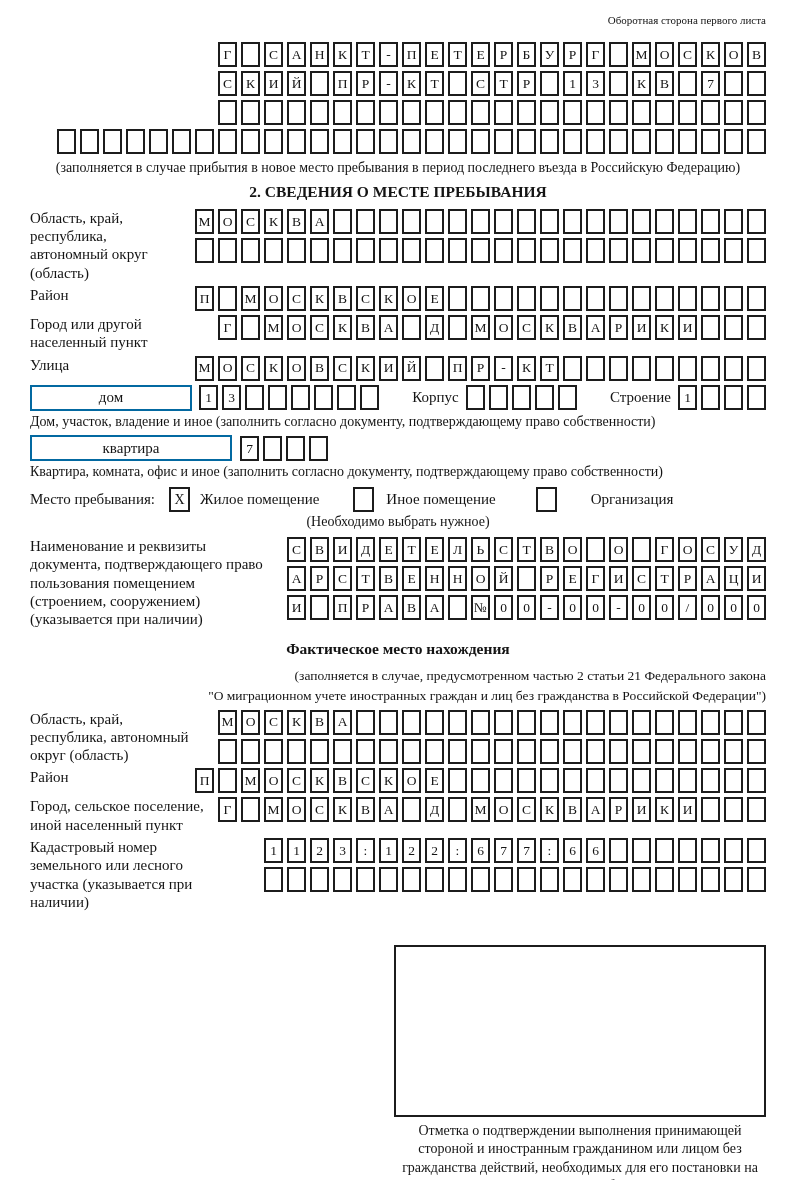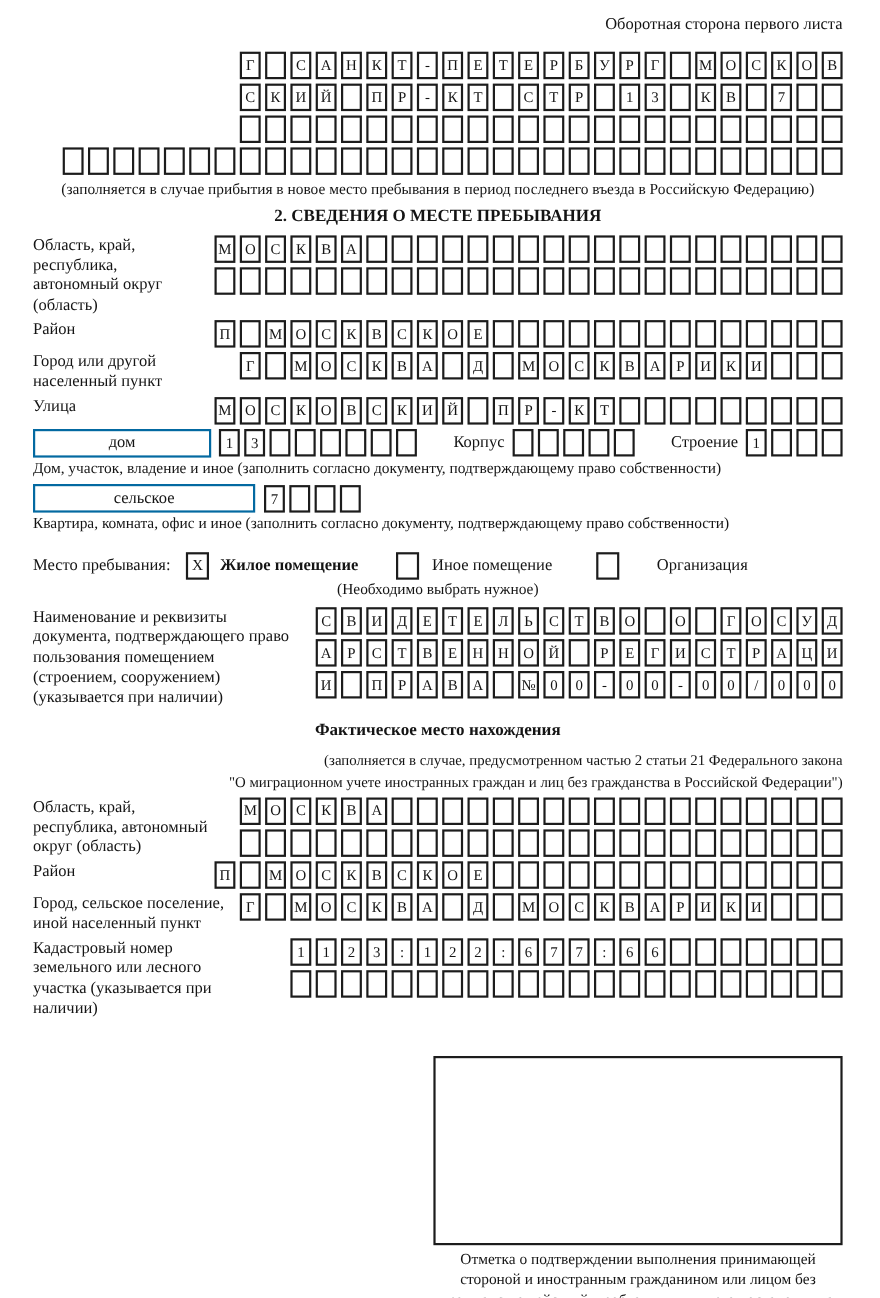--- a/index.html
+++ b/index.html
@@ -2,21 +2,21 @@
 <html><head>
 <meta charset="utf-8">
 <style>
   html,body{margin:0;padding:0;background:#fff;}
   body{
     width:800px;height:1180px;
     font-family:"Liberation Serif","DejaVu Serif",serif;
     color:#141414;overflow:hidden;
   }
   .sheet{position:relative;width:800px;height:1180px;box-sizing:border-box;padding:14px 34px 0 30px;}
-  .hdr-note{text-align:right;font-size:15px;margin-bottom:16px;}
+  .hdr-note{text-align:right;font-size:11px;margin-bottom:16px;}
 
   
   .cells{display:flex;gap:4px;}
   .cell{
     flex:0 0 auto;width:19px;height:25px;box-sizing:border-box;
     border:2px solid #1c1c1c;display:inline-flex;align-items:center;justify-content:center;
     font-size:13.5px;line-height:1;background:#fff;
   }
   .row{display:flex;justify-content:flex-end;margin-bottom:4px;}
   .field{display:flex;margin-bottom:4px;}
@@ -32,21 +32,21 @@
 
   
   .widebox{box-sizing:border-box;border:2px solid #0369a1;height:26px;display:inline-flex;align-items:center;justify-content:center;font-size:15px;}
   .house-row{display:flex;align-items:center;margin-bottom:3px;}
   .house-row .widebox{width:162px;}
   .apart-row{display:flex;align-items:center;margin-bottom:3px;}
   .apart-row .widebox{width:202px;}
   .inline-lbl{font-size:15px;white-space:nowrap;}
 
   
-  .stay-row{display:flex;align-items:center;margin-top:16px;margin-bottom:2px;font-size:15px;}
+  .stay-row{display:flex;align-items:center;margin-top:6px;margin-bottom:2px;font-size:15px;}
   .checkbox{
     box-sizing:border-box;width:21px;height:25px;border:2px solid #1c1c1c;
     display:inline-flex;align-items:center;justify-content:center;font-size:14px;
   }
 
   .fact-note{font-size:13.5px;text-align:right;line-height:1.45;margin-bottom:4px;}
 
   .stamp-wrap{display:flex;justify-content:flex-end;margin-top:34px;}
   .stamp-col{width:372px;display:flex;flex-direction:column;}
   .stamp-box{box-sizing:border-box;width:372px;height:172px;border:2px solid #1c1c1c;background:#fff;}
@@ -368,34 +368,34 @@
     <span class="cells" style="margin-left:7px;">
         <span class="cell">1</span>
         <span class="cell"></span>
         <span class="cell"></span>
         <span class="cell"></span>
       </span>
   </div>
   <div class="note" style="margin-bottom:5px;">Дом, участок, владение и иное (заполнить согласно документу, подтверждающему право собственности)</div>
 
   <div class="apart-row">
-    <span class="widebox">сельское</span>
+    <span class="widebox">квартира</span>
     <span class="cells" style="margin-left:8px;">
         <span class="cell">7</span>
         <span class="cell"></span>
         <span class="cell"></span>
         <span class="cell"></span>
       </span>
   </div>
   <div class="note" style="margin-bottom:2px;">Квартира, комната, офис и иное (заполнить согласно документу, подтверждающему право собственности)</div>
 
   <div class="stay-row">
     <span>Место пребывания:</span>
     <span class="checkbox" style="margin-left:14px;">X</span>
-    <span style="margin-left:10px;font-weight:bold;">Жилое помещение</span>
+    <span style="margin-left:10px;">Жилое помещение</span>
     <span class="checkbox" style="margin-left:34px;"></span>
     <span style="margin-left:12px;">Иное помещение</span>
     <span class="checkbox" style="margin-left:40px;"></span>
     <span style="margin-left:34px;">Организация</span>
   </div>
   <div class="note center" style="margin-bottom:6px;">(Необходимо выбрать нужное)</div>
 
   <div class="field">
     <div class="lbl" style="width:236px;">Наименование и реквизиты документа, подтверждающего право пользования помещением (строением, сооружением) (указывается при наличии)</div>
     <div class="boxcol">

